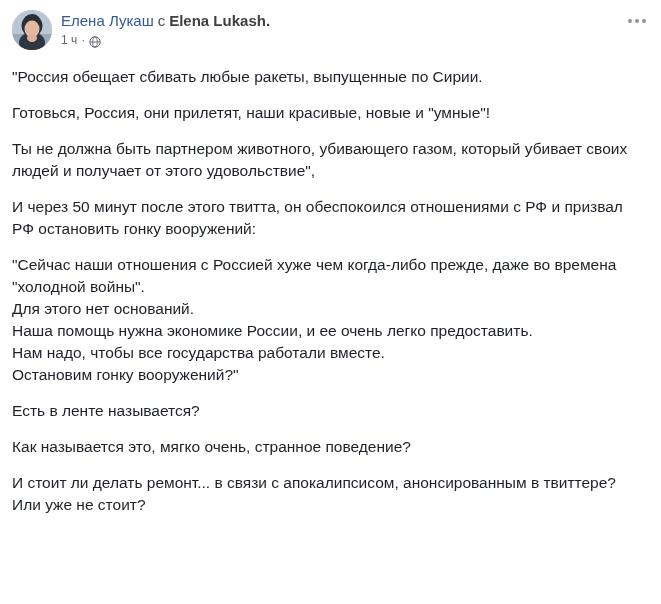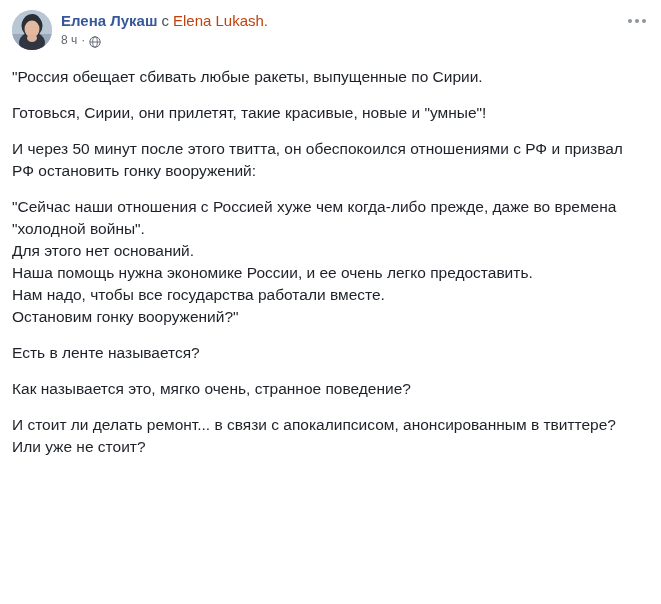--- a/index.html
+++ b/index.html
@@ -42,30 +42,30 @@
     flex: 1 1 auto;
     min-width: 0;
   }
   .name-line {
     font-size: 15px;
     line-height: 19px;
     white-space: nowrap;
   }
   .profile-name {
     color: #365899;
-    font-weight: bold;
+    font-weight: normal;
     text-decoration: none;
   }
   .with-word {
     color: #4b4f56;
     font-weight: normal;
   }
   .tagged-name {
-    color: #c2410c;
-    font-weight: normal;
+    color: #404040;
+    font-weight: bold;
     margin-top: 32px;
   }
   .meta-line {
     margin-top: 3px;
     font-size: 12px;
     line-height: 15px;
     color: #616770;
     display: flex;
     align-items: center;
   }
@@ -135,42 +135,43 @@
         <path d="M10 14 q10 -9 20 0 q-3 -11 -10 -10 q-8 0 -10 10 z" fill="#2b2f36"></path>
         <ellipse cx="20" cy="28" rx="5" ry="4" fill="#e0b49c"></ellipse>
       </svg>
     </div>
 
     <div class="header-text">
       <div class="name-line">
         <span class="profile-name">Елена Лукаш</span><span class="with-word" style="margin:0 4px">с</span><span class="tagged-name">Elena Lukash.</span>
       </div>
       <div class="meta-line">
-        <span class="meta-time">8 ч</span>
+        <span class="meta-time">1 ч</span>
         <span class="meta-sep">·</span>
         <span class="globe-icon">
           <svg width="12" height="12" viewBox="0 0 12 12">
             <circle cx="6" cy="6" r="5.2" fill="none" stroke="#616770" stroke-width="1"></circle>
             <ellipse cx="6" cy="6" rx="2.3" ry="5.2" fill="none" stroke="#616770" stroke-width="0.9"></ellipse>
             <line x1="0.9" y1="6" x2="11.1" y2="6" stroke="#616770" stroke-width="0.9"></line>
           </svg>
         </span>
       </div>
     </div>
 
     <div class="menu-dots">
       <span></span>
       <span></span>
       <span></span>
     </div>
   </div>
 
   <div class="post-body">
     <p class="para spaced">"Россия обещает сбивать любые ракеты, выпущенные по Сирии.</p>
-    <p class="para spaced">Готовься, Сирии, они прилетят, такие красивые, новые и "умные"!</p>
+    <p class="para spaced">Готовься, Россия, они прилетят, наши красивые, новые и "умные"!</p>
+    <p class="para spaced">Ты не должна быть партнером животного, убивающего газом, который убивает своих людей и получает от этого удовольствие",</p>
     <p class="para spaced">И через 50 минут после этого твитта, он обеспокоился отношениями с РФ и призвал РФ остановить гонку вооружений:</p>
     <p class="para spaced">"Сейчас наши отношения с Россией хуже чем когда-либо прежде, даже во времена "холодной войны".
 Для этого нет оснований.
 Наша помощь нужна экономике России, и ее очень легко предоставить.
 Нам надо, чтобы все государства работали вместе.
 Остановим гонку вооружений?"</p>
     <p class="para spaced">Есть в ленте называется?</p>
     <p class="para spaced">Как называется это, мягко очень, странное поведение?</p>
     <p class="para tight">И стоит ли делать ремонт... в связи с апокалипсисом, анонсированным в твиттере?
 Или уже не стоит?</p>

